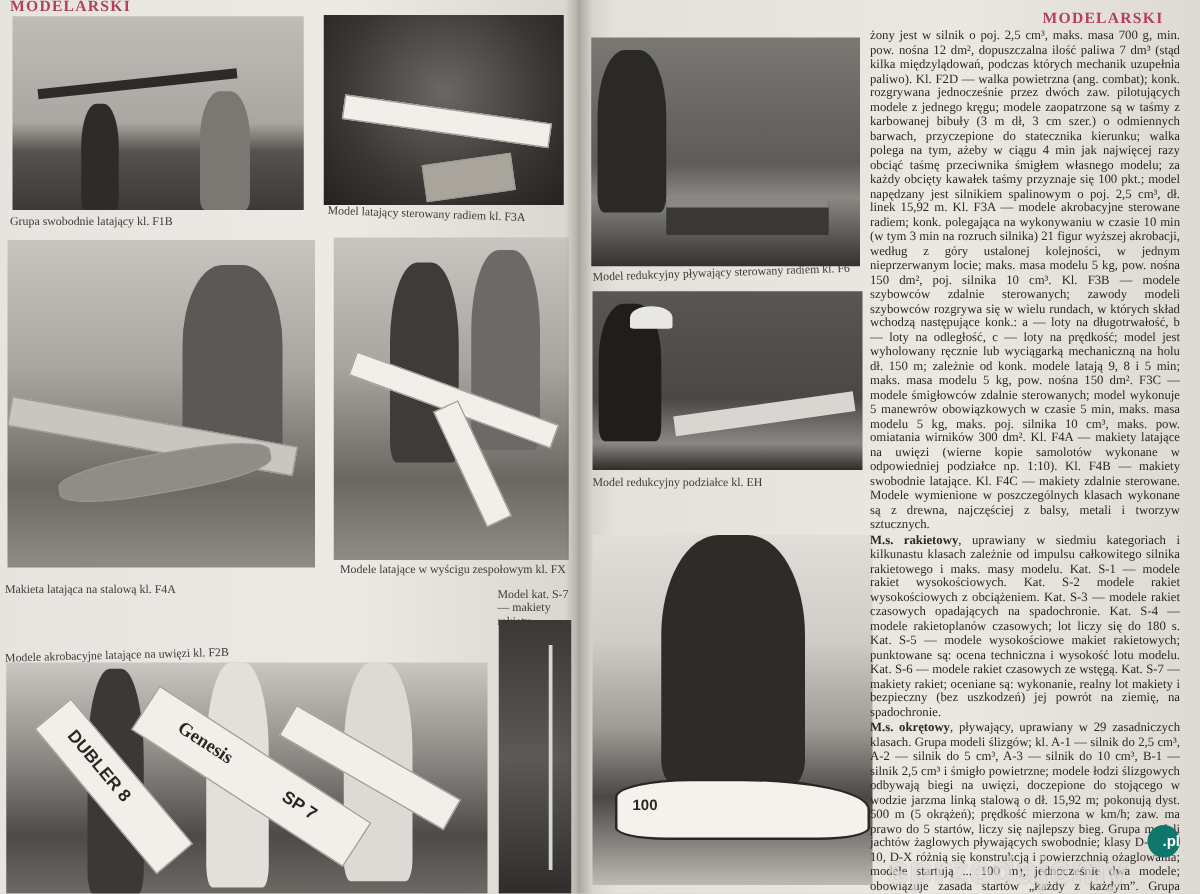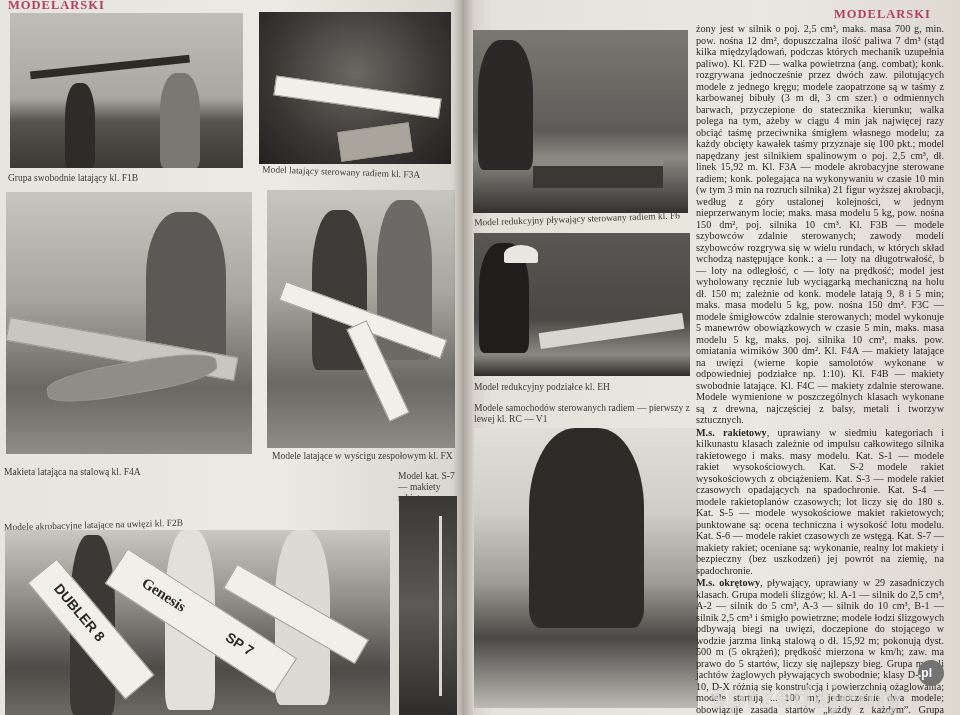--- a/index.html
+++ b/index.html
@@ -10,21 +10,21 @@
   .gutter{position:absolute;left:452px;top:0;width:22px;height:715px;background:linear-gradient(90deg,rgba(0,0,0,0) 0%,rgba(60,55,45,.25) 50%,rgba(0,0,0,0) 100%);}
   .header{position:absolute;color:#b2405c;font-weight:bold;font-size:12.5px;letter-spacing:1px;}
   .photo{position:absolute;overflow:hidden;}
   .caption{position:absolute;font-size:9.5px;color:#3d3a36;line-height:11px;white-space:nowrap;}
   .caption.wrap{white-space:normal;}
   .text-col{position:absolute;left:696px;top:23px;width:248px;font-size:10.2px;line-height:11.5px;color:#2b2824;text-align:justify;hyphens:manual;}
   .text-col p{margin:0;text-indent:0;}
   .text-col p + p{margin-top:1px;}
   .text-col b{font-weight:bold;margin-top:48px;}
   .watermark{position:absolute;left:710px;top:680px;font-family:"Liberation Sans","DejaVu Sans",sans-serif;font-weight:bold;font-size:30px;color:rgba(255,255,255,.55);letter-spacing:1px;text-shadow:0 0 2px rgba(90,90,90,.4);}
-  .wm-badge{position:absolute;left:918px;top:660px;width:26px;height:26px;border-radius:50%;background:#737373;color:#fff;font-family:"Liberation Sans","DejaVu Sans",sans-serif;font-weight:bold;font-size:12px;line-height:26px;text-align:left;}
+  .wm-badge{position:absolute;left:918px;top:660px;width:26px;height:26px;border-radius:50%;background:#0f766e;color:#fff;font-family:"Liberation Sans","DejaVu Sans",sans-serif;font-weight:bold;font-size:12px;line-height:26px;text-align:right;}
   
   .p-sky{background:linear-gradient(180deg,#bfbdb7 0%,#a9a7a1 55%,#55534e 70%,#3b3a36 100%);}
   .p-dark{background:radial-gradient(ellipse at 50% 40%,#6b6864 0%,#3a3835 60%,#222120 100%);}
   .p-mid{background:linear-gradient(180deg,#c7c5bf 0%,#a8a59f 40%,#6a6863 75%,#8f8c86 100%);}
   .p-water{background:linear-gradient(180deg,#7a7873 0%,#5e5c58 55%,#8a8883 70%,#34322f 100%);}
   .p-grey{background:linear-gradient(180deg,#595753 0%,#4a4845 60%,#8a8883 85%,#2d2c2a 100%);}
   .p-car{background:linear-gradient(180deg,#e0ded8 0%,#cfcdc7 30%,#9e9c96 55%,#4a4845 75%,#bcbab4 100%);}
   .p-group{background:linear-gradient(180deg,#c9c7c1 0%,#8d8b86 40%,#4d4b47 75%,#6c6a65 100%);}
   .p-strip{background:linear-gradient(180deg,#3a3835 0%,#5c5a56 50%,#2e2d2b 100%);}
   .plane{position:absolute;background:#f1efe9;border:1px solid #9d9a93;}
@@ -94,23 +94,25 @@
   </div>
   <div class="caption" style="left:12px;top:214px;transform:rotate(-2deg);">Model redukcyjny pływający sterowany radiem kl. F6</div>
 
   <div class="photo p-grey" style="left:12px;top:233px;width:216px;height:143px;">
     <div class="person" style="left:5px;top:10px;width:50px;height:110px;background:#1f1e1c;"></div>
     <div style="position:absolute;left:30px;top:12px;width:34px;height:18px;background:#e9e7e1;border-radius:50% 50% 10% 10%;"></div>
     <div style="position:absolute;left:65px;top:90px;width:145px;height:16px;background:#d8d6d0;transform:rotate(-8deg);"></div>
   </div>
   <div class="caption" style="left:12px;top:382px;">Model redukcyjny podziałce kl. EH</div>
 
-  <div class="caption wrap" style="left:12px;top:403px;width:225px;">Modele samochodów sterowanych radiem — pierwszy z lewej kl. RC — V1</div>
   <div class="photo p-car" style="left:12px;top:428px;width:224px;height:280px;">
     <div class="person" style="left:55px;top:0px;width:115px;height:200px;background:#2e2c29;"></div>
+    <div style="position:absolute;left:18px;top:195px;width:200px;height:45px;background:#f4f2ec;border:2px solid #2b2824;border-radius:30% 50% 20% 20%;">
+      <span style="position:absolute;left:12px;top:12px;font-family:'Liberation Sans',sans-serif;font-weight:bold;font-size:12px;color:#2b2824;">100</span>
+    </div>
   </div>
 </div>
 
 <div class="gutter"></div>
 
 <div class="text-col">
   <p><span>żony jest w silnik o poj. 2,5 cm³, maks. masa 700 g, min. pow. nośna 12 dm², dopuszczalna ilość paliwa 7 dm³ (stąd kilka międzylądowań, podczas których mechanik uzupełnia paliwo). Kl. F2D — walka powietrzna (ang. combat); konk. rozgrywana jednocześnie przez dwóch zaw. pilotujących modele z jednego kręgu; modele zaopatrzone są w taśmy z karbowanej bibuły (3 m dł, 3 cm szer.) o odmiennych barwach, przyczepione do statecznika kierunku; walka polega na tym, ażeby w ciągu 4 min jak najwięcej razy obciąć taśmę przeciwnika śmigłem własnego modelu; za każdy obcięty kawałek taśmy przyznaje się 100 pkt.; model napędzany jest silnikiem spalinowym o poj. 2,5 cm³, dł. linek 15,92 m. Kl. F3A — modele akrobacyjne sterowane radiem; konk. polegająca na wykonywaniu w czasie 10 min (w tym 3 min na rozruch silnika) 21 figur wyższej akrobacji, według z góry ustalonej kolejności, w jednym nieprzerwanym locie; maks. masa modelu 5 kg, pow. nośna 150 dm², poj. silnika 10 cm³. Kl. F3B — modele szybowców zdalnie sterowanych; zawody modeli szybowców rozgrywa się w wielu rundach, w których skład wchodzą następujące konk.: a — loty na długotrwałość, b — loty na odległość, c — loty na prędkość; model jest wyholowany ręcznie lub wyciągarką mechaniczną na holu dł. 150 m; zależnie od konk. modele latają 9, 8 i 5 min; maks. masa modelu 5 kg, pow. nośna 150 dm². F3C — modele śmigłowców zdalnie sterowanych; model wykonuje 5 manewrów obowiązkowych w czasie 5 min, maks. masa modelu 5 kg, maks. poj. silnika 10 cm³, maks. pow. omiatania wirników 300 dm². Kl. F4A — makiety latające na uwięzi (wierne kopie samolotów wykonane w odpowiedniej podziałce np. 1:10). Kl. F4B — makiety swobodnie latające. Kl. F4C — makiety zdalnie sterowane. Modele wymienione w poszczególnych klasach wykonane są z drewna, najczęściej z balsy, metali i tworzyw sztucznych.</span></p>
   <p><b>M.s. rakietowy</b><span>, uprawiany w siedmiu kategoriach i kilkunastu klasach zależnie od impulsu całkowitego silnika rakietowego i maks. masy modelu. Kat. S-1 — modele rakiet wysokościowych. Kat. S-2 modele rakiet wysokościowych z obciążeniem. Kat. S-3 — modele rakiet czasowych opadających na spadochronie. Kat. S-4 — modele rakietoplanów czasowych; lot liczy się do 180 s. Kat. S-5 — modele wysokościowe makiet rakietowych; punktowane są: ocena techniczna i wysokość lotu modelu. Kat. S-6 — modele rakiet czasowych ze wstęgą. Kat. S-7 — makiety rakiet; oceniane są: wykonanie, realny lot makiety i bezpieczny (bez uszkodzeń) jej powrót na ziemię, na spadochronie.</span></p>
   <p><b>M.s. okrętowy</b><span>, pływający, uprawiany w 29 zasadniczych klasach. Grupa modeli ślizgów; kl. A-1 — silnik do 2,5 cm³, A-2 — silnik do 5 cm³, A-3 — silnik do 10 cm³, B-1 — silnik 2,5 cm³ i śmigło powietrzne; modele łodzi ślizgowych odbywają biegi na uwięzi, doczepione do stojącego w wodzie jarzma linką stalową o dł. 15,92 m; pokonują dyst. 500 m (5 okrążeń); prędkość mierzona w km/h; zaw. ma prawo do 5 startów, liczy się najlepszy bieg. Grupa modeli jachtów żaglowych pływających swobodnie; klasy D-M, D-10, D-X różnią się konstrukcją i powierzchnią ożaglowania; modele startują ... 100 m), jednocześnie dwa modele; obowiązuje zasada startów „każdy z każdym”. Grupa modeli redukcyj-</span></p>
 </div>

